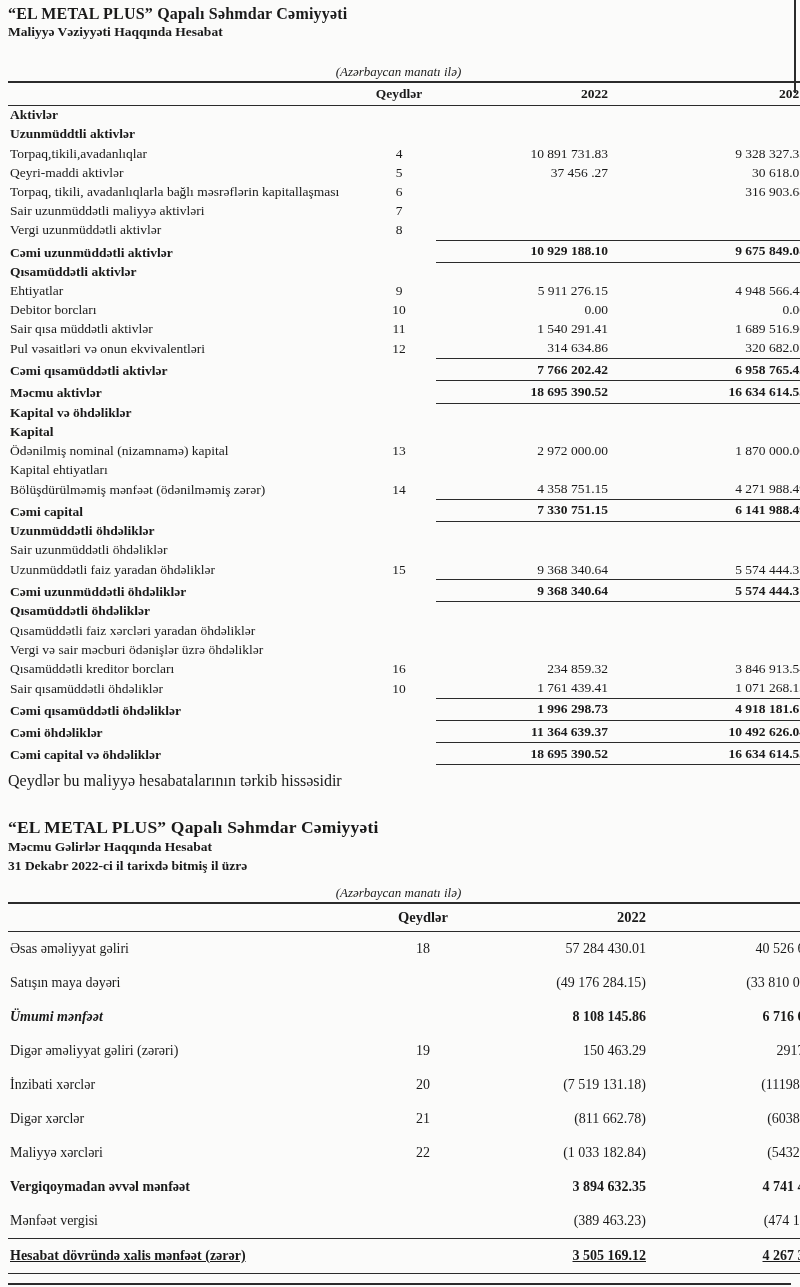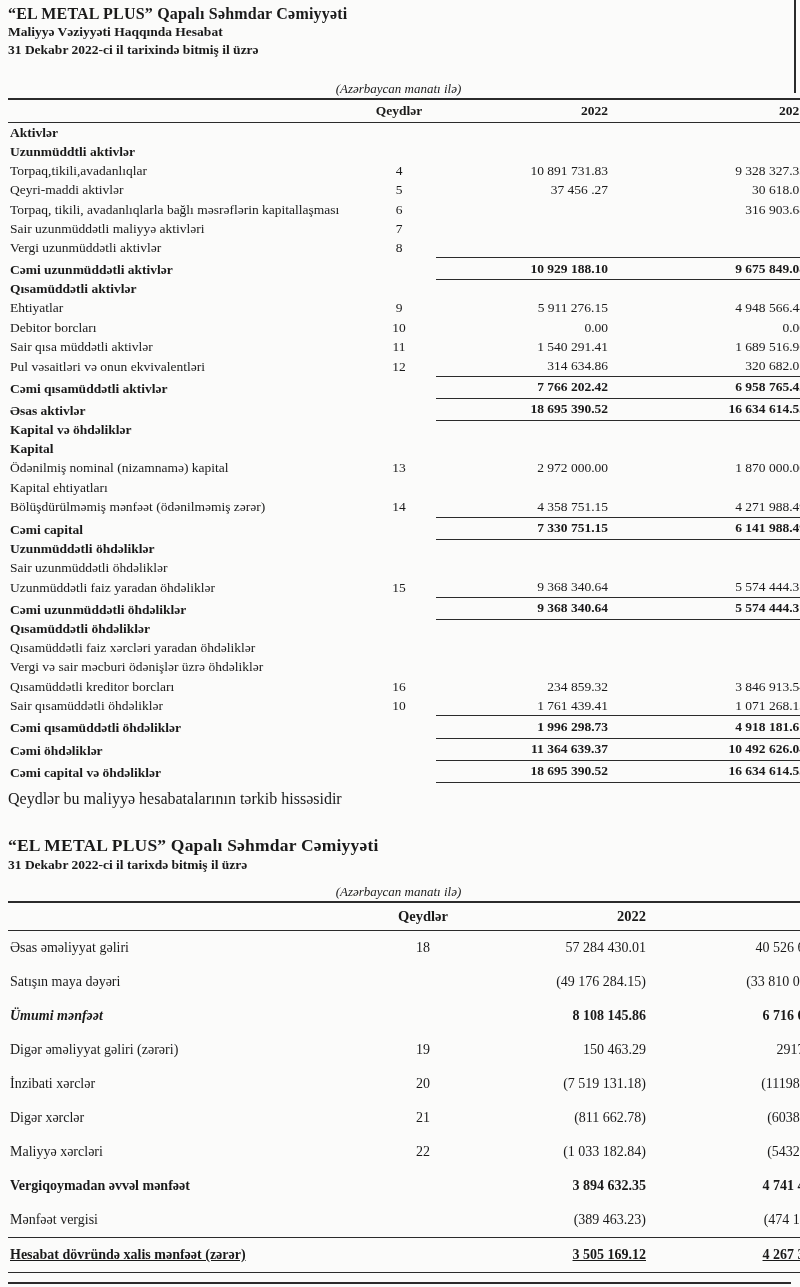--- a/index.html
+++ b/index.html
@@ -94,21 +94,20 @@
 </style>
 </head>
 <body>
 
 <div class="page">
   <div class="edge-line"></div>
 
   <header>
     <div class="h1-company">“EL METAL PLUS” Qapalı Səhmdar Cəmiyyəti</div>
     <div class="h1-line">Maliyyə Vəziyyəti Haqqında Hesabat</div>
-    <div class="h1-line">31 Dekabr 2022-ci il tarixində bitmiş il üzrə</div>
   </header>
 
   <div class="currency-note">(Azərbaycan manatı ilə)</div>
 
   <table class="t1">
     <thead>
       <tr>
         <th class="c-label"></th>
         <th class="c-note">Qeydlər</th>
         <th class="c-y1">2022</th>
@@ -194,21 +193,21 @@
           <td class="c-y1">314 634.86</td>
           <td class="c-y2">320 682.05</td>
         </tr>
         <tr class="sty-total">
           <td class="c-label">Cəmi qısamüddətli aktivlər</td>
           <td class="c-note"></td>
           <td class="c-y1">7 766 202.42</td>
           <td class="c-y2">6 958 765.45</td>
         </tr>
         <tr class="sty-total">
-          <td class="c-label">Əsas aktivlər</td>
+          <td class="c-label">Məcmu aktivlər</td>
           <td class="c-note"></td>
           <td class="c-y1">18 695 390.52</td>
           <td class="c-y2">16 634 614.53</td>
         </tr>
         <tr class="sty-section">
           <td class="c-label">Kapital və öhdəliklər</td>
           <td class="c-note"></td>
           <td class="c-y1"></td>
           <td class="c-y2"></td>
         </tr>
@@ -314,20 +313,21 @@
           <td class="c-y1">18 695 390.52</td>
           <td class="c-y2">16 634 614.53</td>
         </tr>
       </tbody>
   </table>
 
   <div class="footnote">Qeydlər bu maliyyə hesabatalarının tərkib hissəsidir</div>
 
   <header>
     <div class="h2-company">“EL METAL PLUS”  Qapalı Səhmdar Cəmiyyəti</div>
+    <div class="h2-line">Məcmu Gəlirlər Haqqında Hesabat</div>
     <div class="h2-line">31 Dekabr 2022-ci il tarixdə bitmiş il üzrə</div>
   </header>
 
   <div class="currency-note c2">(Azərbaycan manatı ilə)</div>
 
   <table class="t2">
     <thead>
       <tr>
         <th class="c-label"></th>
         <th class="c-note">Qeydlər</th>

